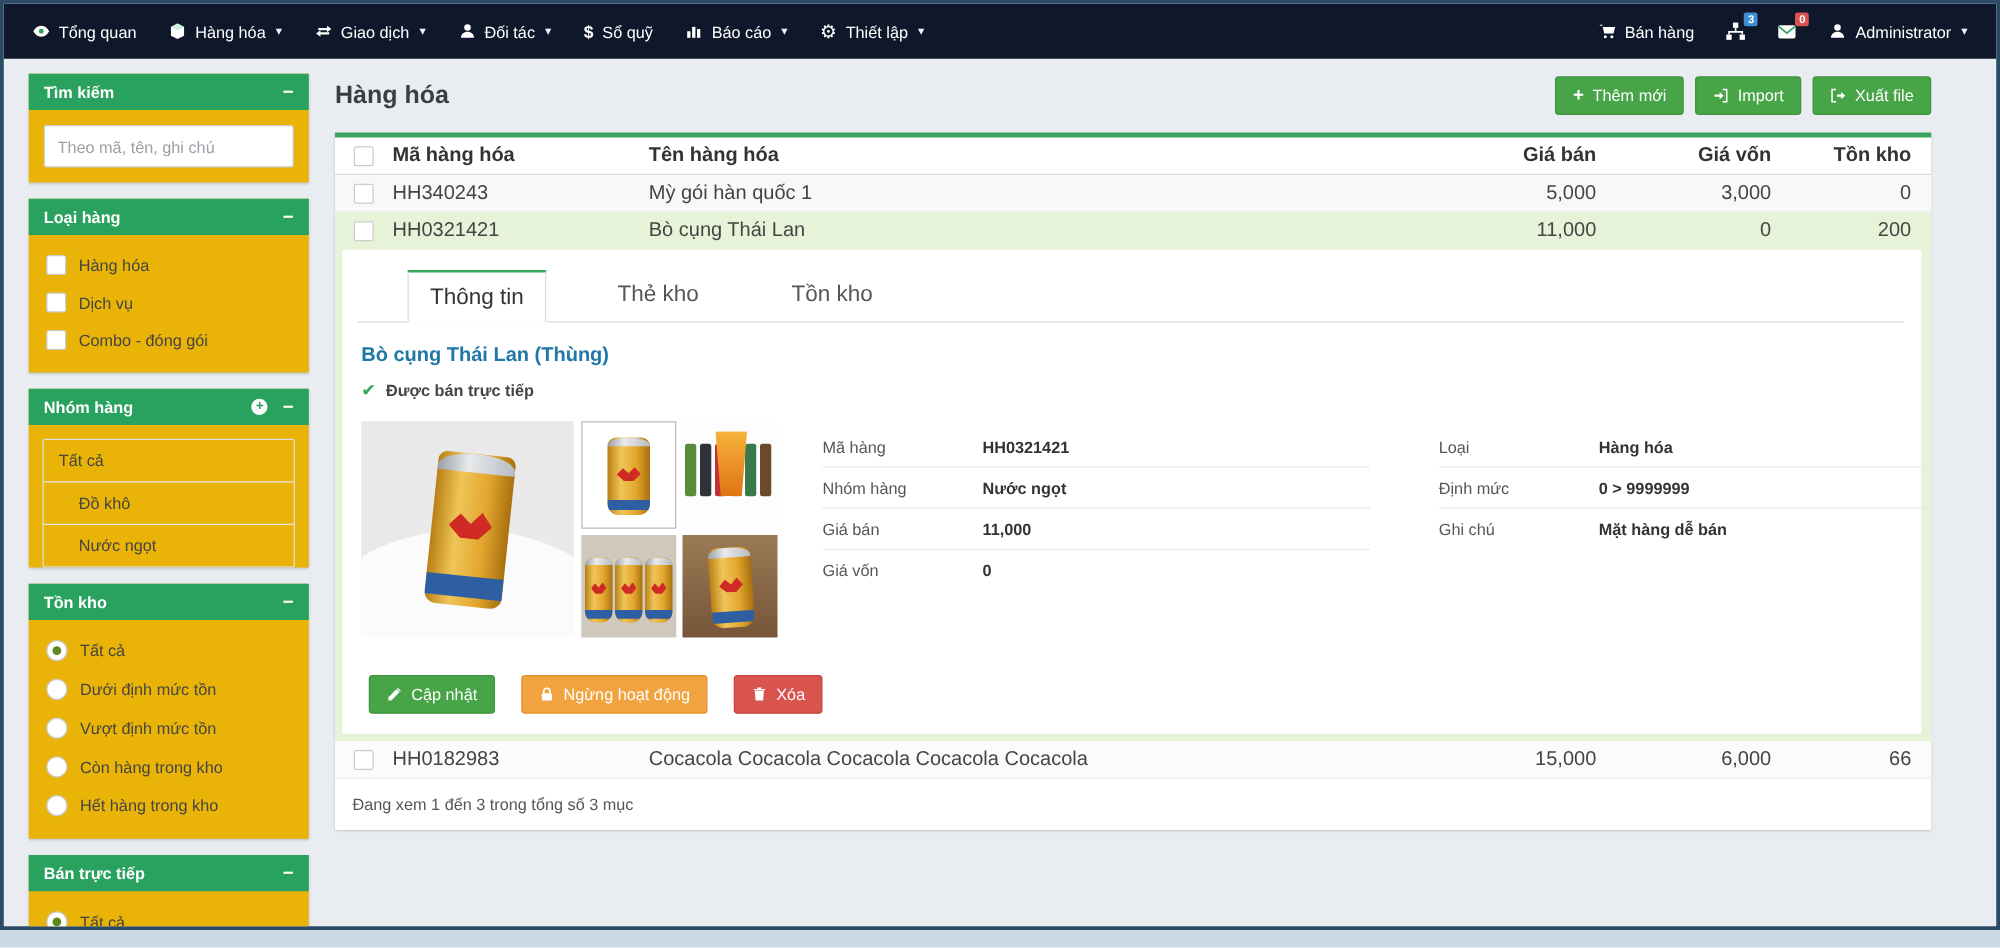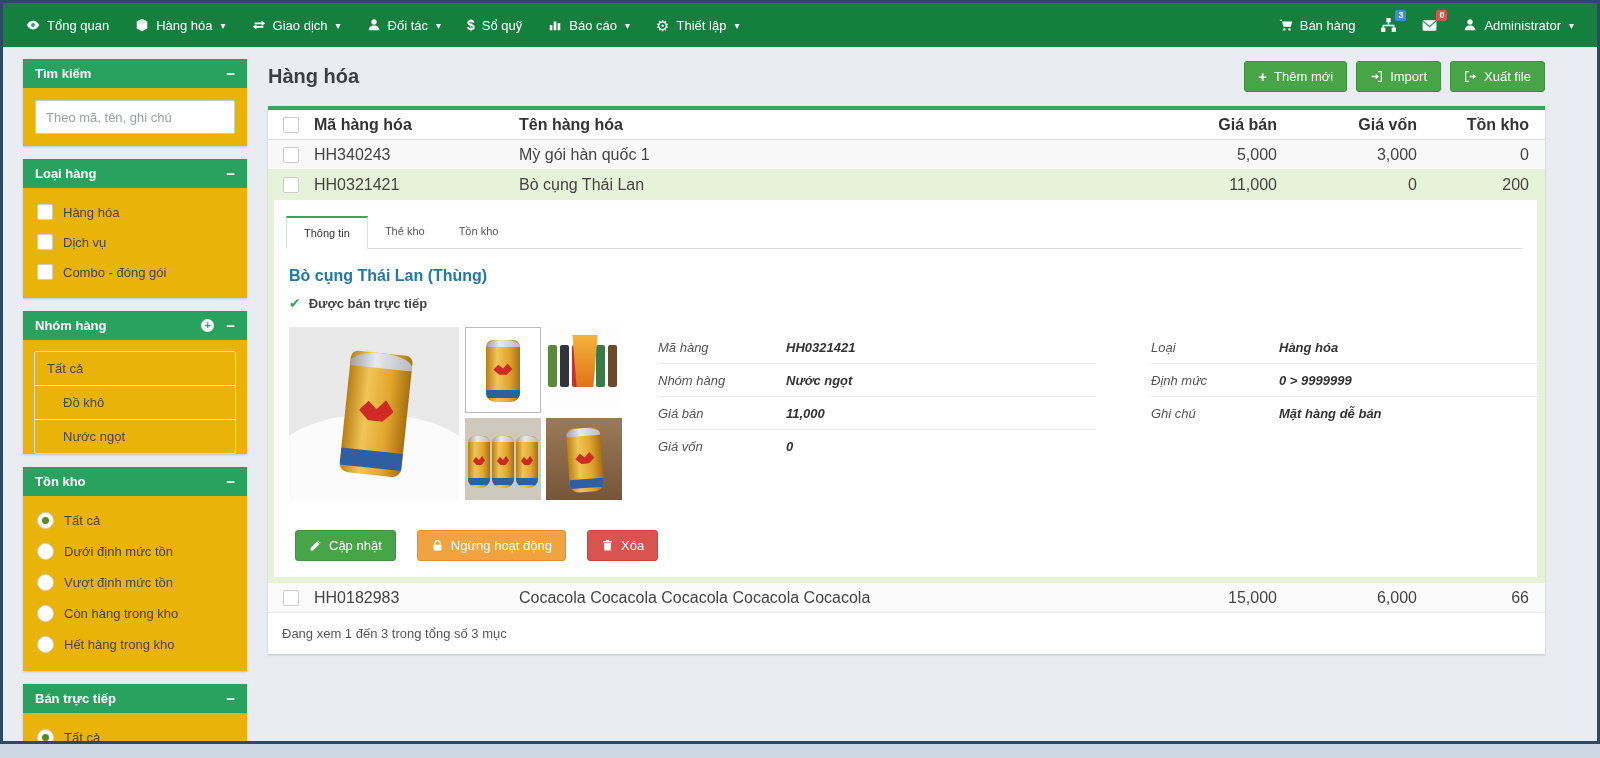--- a/index.html
+++ b/index.html
@@ -4,21 +4,21 @@
 <style>
   * { box-sizing: border-box; margin: 0; padding: 0; }
   html,body { width:1600px; height:758px; }
   body {
     font-family: "Liberation Sans", "DejaVu Sans", sans-serif;
     background:#ccd8e4;
   }
   .window { width:1600px; height:744px; border:3px solid #2a4a66; background:#e9edf1; overflow:hidden; }
 
   
-  .navbar { height:44px; background:#15803d; display:flex; align-items:center; padding:0 10px; color:#fff; }
+  .navbar { height:44px; background:#0f172a; display:flex; align-items:center; padding:0 10px; color:#fff; }
   .nav-item { display:flex; align-items:center; gap:7px; padding:0 13px; height:44px; font-size:13px; cursor:pointer; white-space:nowrap; }
   .nav-item svg { width:14px; height:14px; }
   .caret { font-size:10px; opacity:.95; margin-left:1px; }
   .nav-spacer { flex:1; }
   .icon-btn { position:relative; padding:0 12px; height:44px; display:flex; align-items:center; cursor:pointer; }
   .icon-btn svg { width:17px; height:17px; }
   .badge { position:absolute; top:7px; right:3px; font-size:9px; font-weight:bold; color:#fff; border-radius:2px; padding:1px 3px; line-height:1; }
   .badge.blue { background:#3d8fd4; }
   .badge.red { background:#d9534f; }
   .dollar { font-weight:bold; font-size:14px; }
@@ -67,21 +67,21 @@
   .c-code { width:205px; }
   .c-name { flex:1; }
   .c-price { width:145px; text-align:right; }
   .c-cost { width:140px; text-align:right; }
   .c-stock { width:128px; text-align:right; padding-right:16px; }
   .t-footer { padding:13px 14px; font-size:13px; color:#555; }
 
   
   .detail-wrap { border-left:6px solid #e7f3d8; border-right:8px solid #e7f3d8; border-bottom:6px solid #e7f3d8; background:#fff; padding:16px 14px 0 12px; }
   .tabs { display:flex; border-bottom:1px solid #ddd; }
-  .tab { padding:9px 17px; font-size:11px; color:#555; cursor:pointer; margin-bottom:-1px; }
+  .tab { padding:9px 17px; font-size:18px; color:#555; cursor:pointer; margin-bottom:-1px;margin-left:40px; }
   .tab.active { background:#fff; border:1px solid #ddd; border-bottom:1px solid #fff; border-top:2px solid #3aa55d; color:#333; }
   .prod-title { font-size:16px; font-weight:bold; color:#2078a8; margin:18px 0 10px 3px; }
   .direct-note { display:flex; align-items:center; gap:8px; font-size:13px; font-weight:bold; color:#444; margin:0 0 16px 3px; }
   .check-glyph { color:#3aa55d; font-size:14px; font-weight:bold; }
 
   .detail-body { display:flex; }
   .images { display:flex; gap:6px; margin-left:3px; }
   .img-main { width:170px; height:172px; background:#e9e9e9; position:relative; overflow:hidden; flex-shrink:0; cursor:pointer; }
   .table-ellipse { position:absolute; left:-25px; bottom:-35px; width:220px; height:120px; background:#fbfbfb; border-radius:50%; }
   .can { position:absolute; border-radius:7px 7px 9px 9px; background:linear-gradient(90deg,#b97f15,#f0c558 32%,#e2a62e 68%,#a8700e); overflow:hidden; }
@@ -98,21 +98,21 @@
   .stripe { width:9px; height:42px; border-radius:2px; }
   .glass { position:absolute; left:24px; top:8px; width:30px; height:52px; background:linear-gradient(180deg,#f6b23c,#e07414); clip-path:polygon(8% 0,92% 0,78% 100%,22% 100%); }
   .thumb.t3 { background:#cfc8bd; }
   .thumb.t3 .can { width:22px; height:52px; top:18px; }
   .thumb.t4 { background:linear-gradient(180deg,#9b7a55,#77553a); }
   .thumb.t4 .can { width:34px; height:64px; left:22px; top:10px; transform:rotate(-4deg); }
 
   .fields { flex:1; display:flex; padding:4px 0 0 36px; }
   .fcol { width:438px; }
   .fcol.right { width:392px; margin-left:55px; }
-  .field { display:flex; padding:9px 0 8px 0; border-bottom:1px solid #eaeaea; font-size:13px;font-style:italic; }
+  .field { display:flex; padding:9px 0 8px 0; border-bottom:1px solid #eaeaea; font-size:13px; }
   .field:last-child { border-bottom:none; }
   .field .lbl { width:128px; color:#555; flex-shrink:0; }
   .field .val { font-weight:bold; color:#333; }
 
   .detail-actions { display:flex; justify-content:flex-start; gap:21px; padding:30px 2px 16px 0; }
   .btn-warn { background:#f0a33f; border-color:#e2922c; }
   .btn-danger { background:#d9534f; border-color:#c9433f; }
 </style>
 </head>
 <body>

